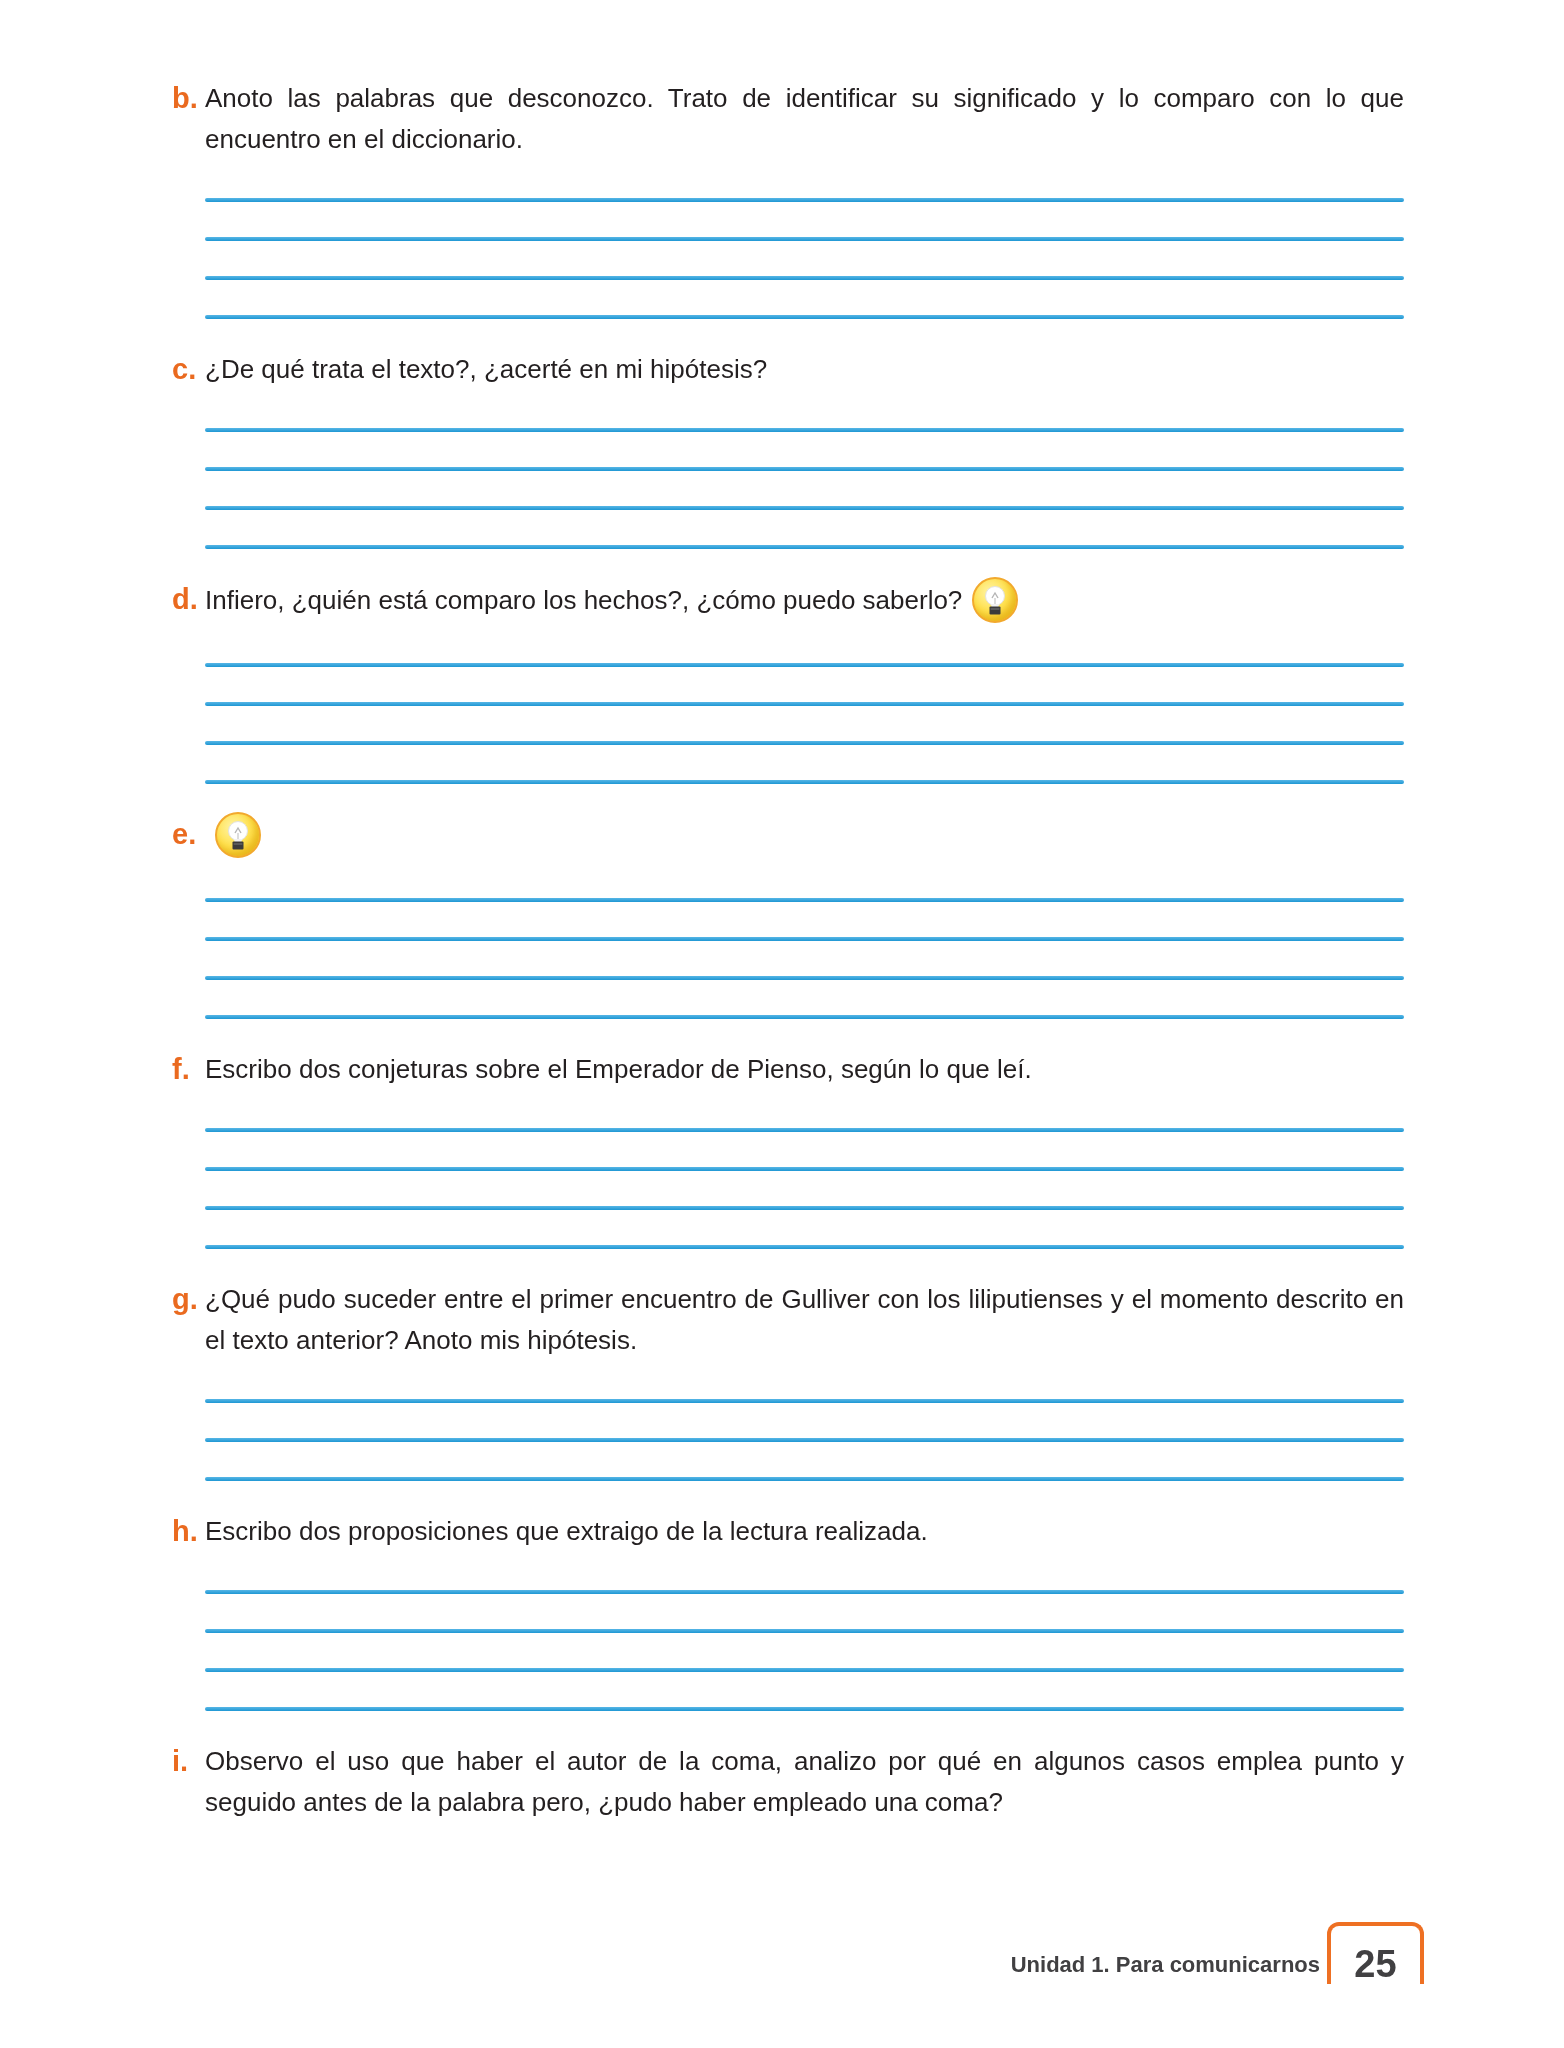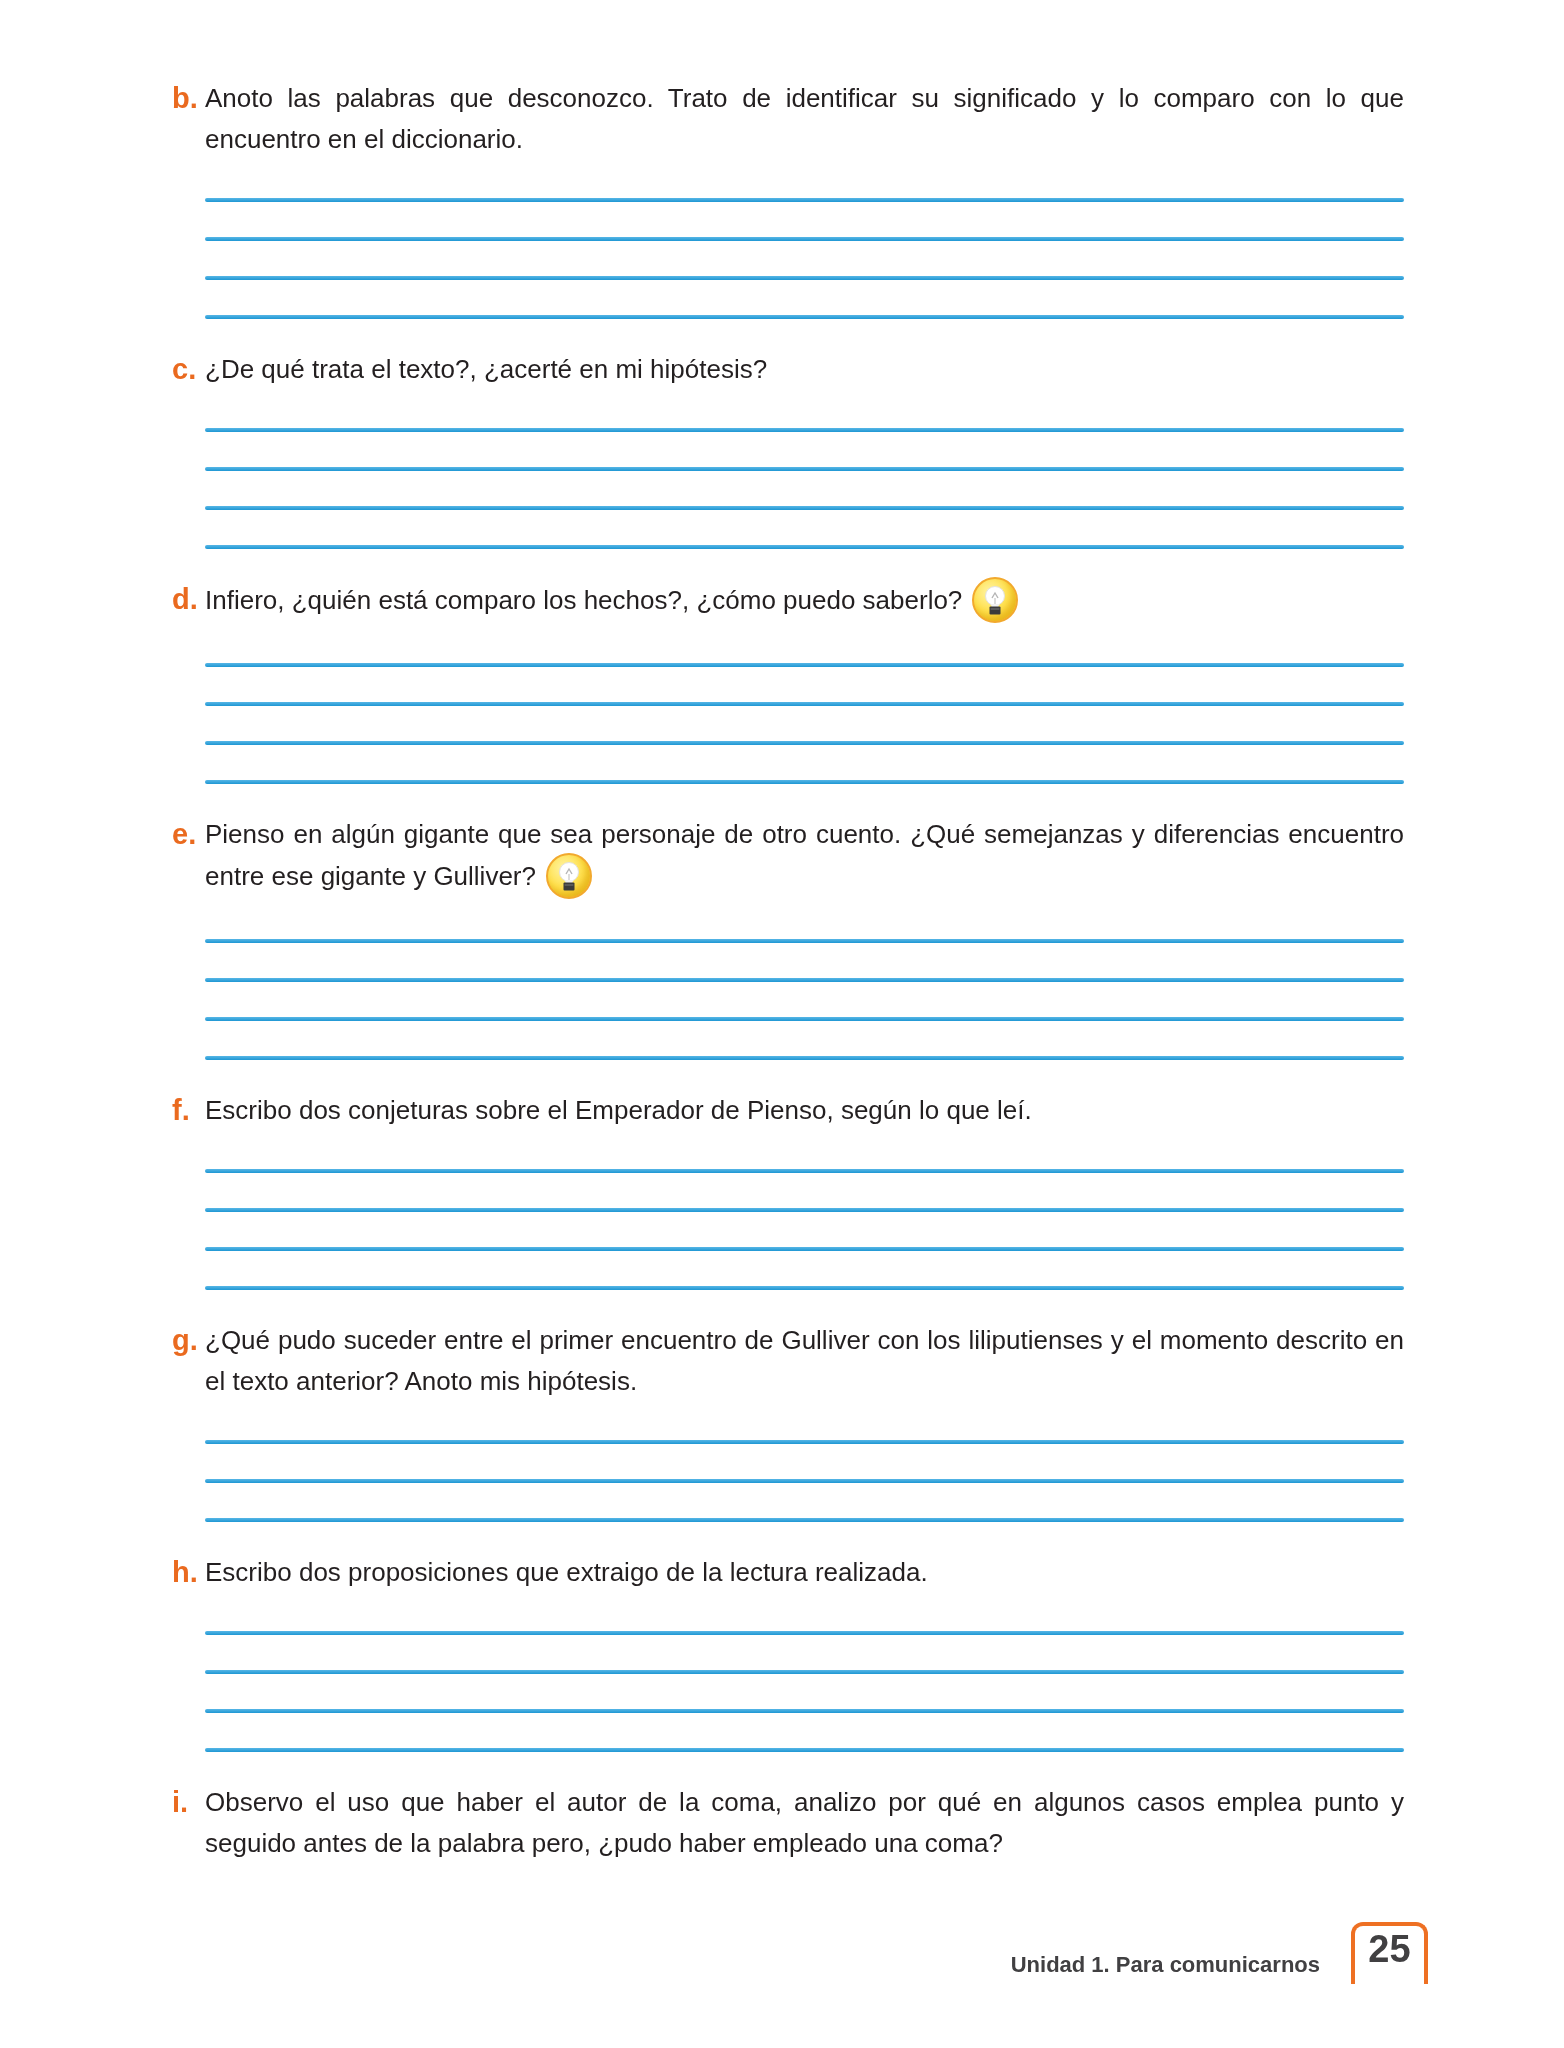--- a/index.html
+++ b/index.html
@@ -51,25 +51,25 @@
   .item:first-child{margin-top:0;}
   
   .footer-breadcrumb{
     position:absolute;
     top:1952px;right:244px;
     font-size:22px;font-weight:bold;color:#414042;
   }
   .page-number-box{
     position:absolute;
     left:1327px;top:1922px;
-    width:77px;height:62px;
+    width:97px;height:62px;
     border:4px solid #EE7023;border-bottom:none;
     border-radius:12px 12px 0 0;
     box-sizing:border-box;
-    display:flex;align-items:flex-start;justify-content:center;margin-left:24px;
+    display:flex;align-items:flex-end;justify-content:center;
   }
   .page-number-box .num{
     font-size:38px;font-weight:bold;color:#414042;
     transform:translateY(2px);
   }
 </style>
 </head>
 <body>
 
 <div class="page">
@@ -110,21 +110,21 @@
     </div>
     <div class="lines">
         <div class="ans-line"></div>
         <div class="ans-line"></div>
         <div class="ans-line"></div>
         <div class="ans-line"></div>
       </div>
 
     <div class="item">
       <span class="marker">e.</span>
-      <p class="item-text"><span>Pienso en algún gigante que sea personaje de otro cuento. ¿Qué semejanzas y diferencias encuentro entre ese gigante y Gulliver?</span><span class="bulb"><svg width="26" height="32" viewBox="0 0 26 32">
+      <p class="item-text"><span class="bulb"><svg width="26" height="32" viewBox="0 0 26 32">
               <circle cx="13" cy="11" r="9.5" fill="#FFFFFF" stroke="#E2E2E2" stroke-width="1"></circle>
               <path d="M10 13 L13 8 L16 13" fill="none" stroke="#B5B5B5" stroke-width="1.4"></path>
               <line x1="13" y1="13" x2="13" y2="19" stroke="#CFCFCF" stroke-width="1.4"></line>
               <path d="M9 19 L17 19 L16.3 22 L9.7 22 Z" fill="#F1F1F1"></path>
               <rect x="7.5" y="21.5" width="11" height="8" rx="1" fill="#3B3B3B"></rect>
               <rect x="8.6" y="23.4" width="8.8" height="1.2" fill="#6E6E6E"></rect>
             </svg></span></p>
     </div>
     <div class="lines">
         <div class="ans-line"></div>

